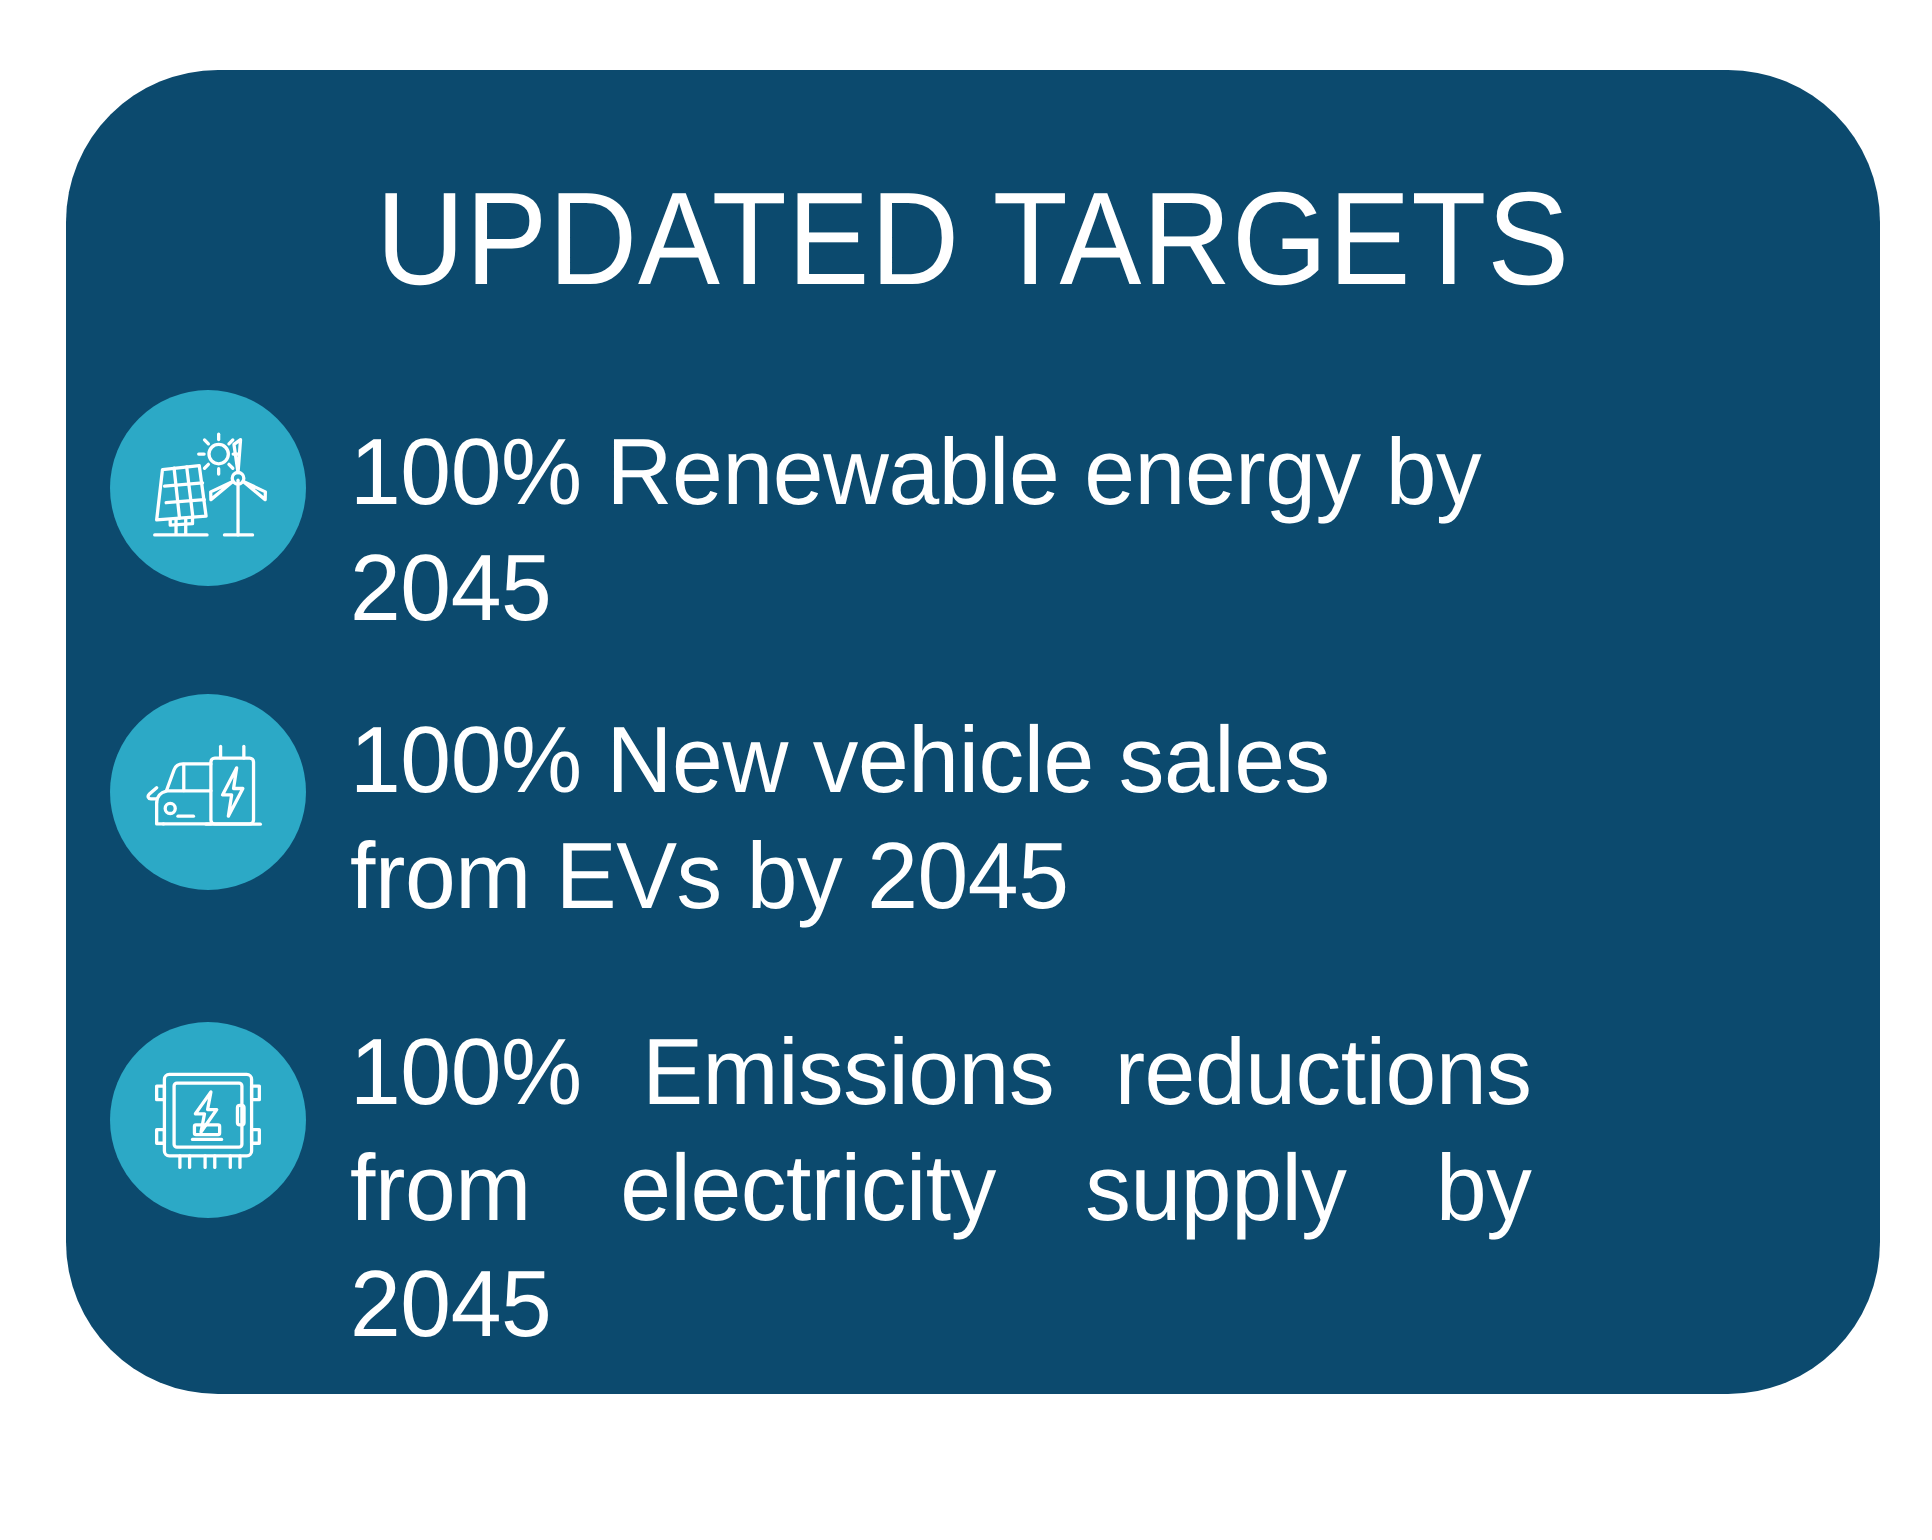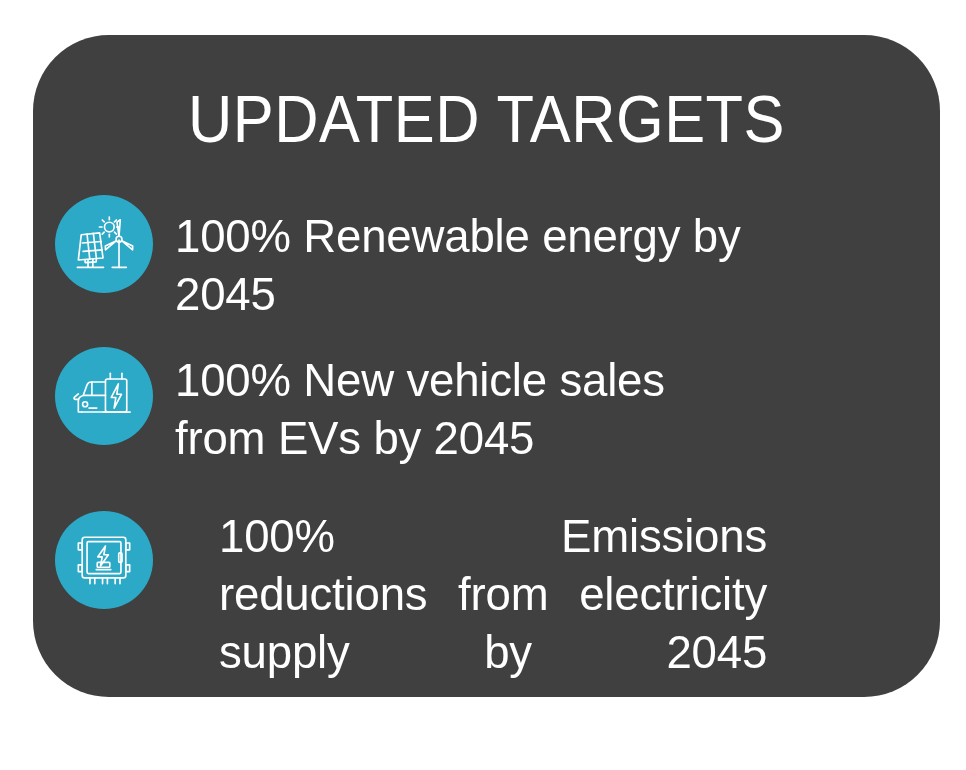--- a/index.html
+++ b/index.html
@@ -22,21 +22,21 @@
     overflow: hidden;
   }
 
   
   .card {
     position: absolute;
     left: 33px;
     top: 35px;
     width: 907px;
     height: 662px;
-    background: #404040;
+    background: #0c4a6e;
     border-radius: 76px;
     box-sizing: border-box;
   }
 
   
   .card-title {
     position: absolute;
     left: 0;
     top: 48px;
     width: 907px;
@@ -60,21 +60,21 @@
   }
 
   .target-row {
     position: relative;
     display: flex;
     align-items: flex-start;
     min-height: 100px;
   }
   .target-row.row-0 { margin-top: 0px; }
   .target-row.row-1 { margin-top: 24px; }
-  .target-row.row-2 { margin-top: 44px; gap: 44px; }
+  .target-row.row-2 { margin-top: 44px; }
 
   .icon-badge {
     flex: 0 0 auto;
     width: 98px;
     height: 98px;
     border-radius: 50%;
     background: #2ca9c6;
     margin-left: 22px;
     display: flex;
     align-items: center;

